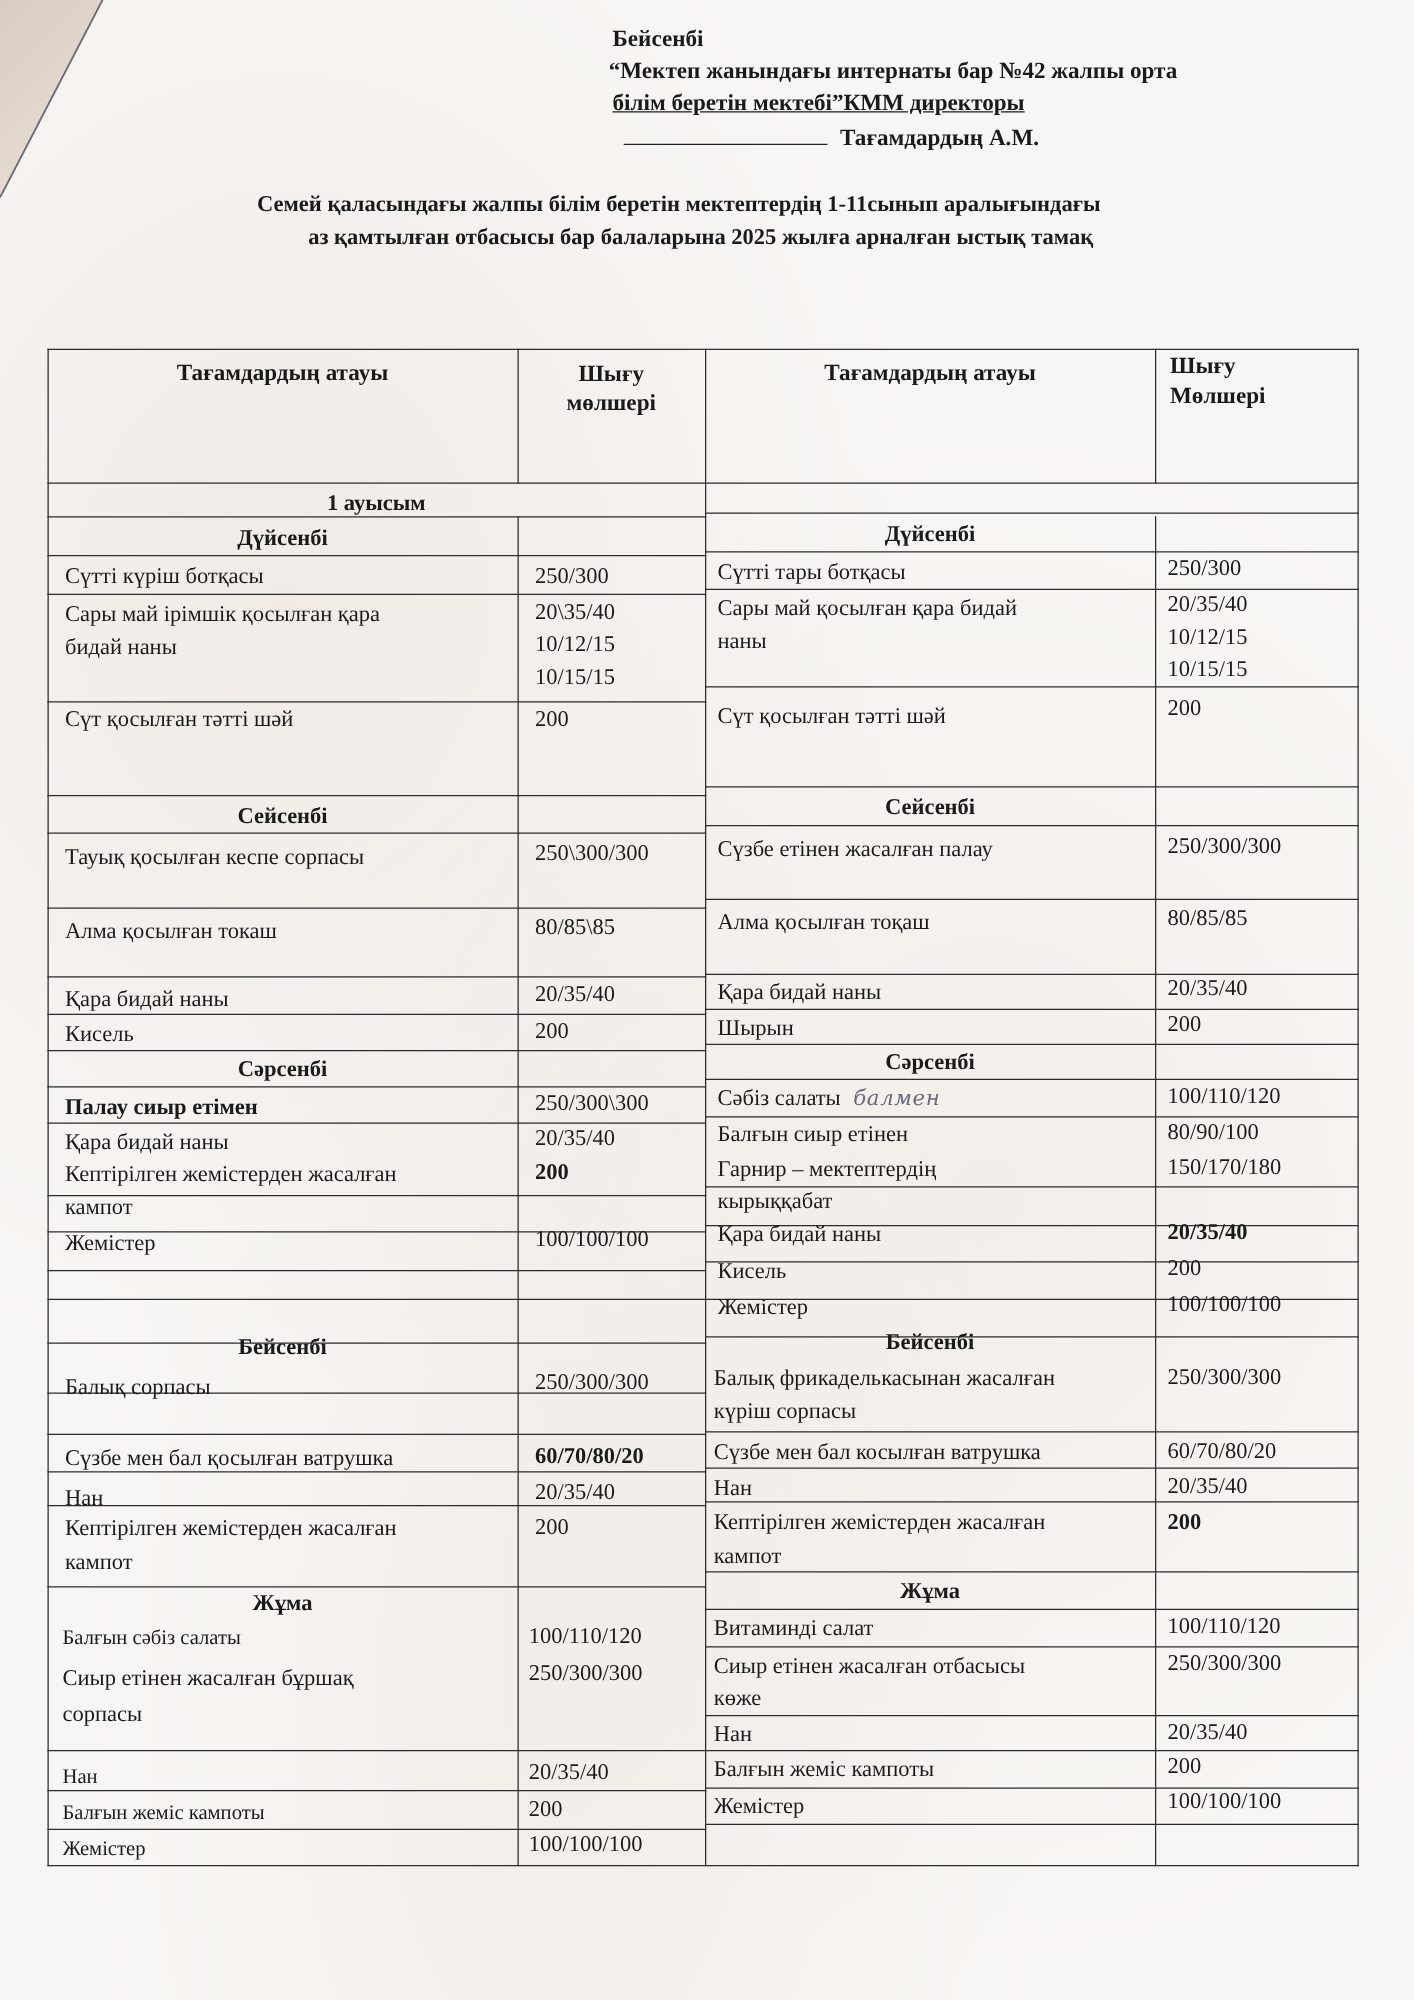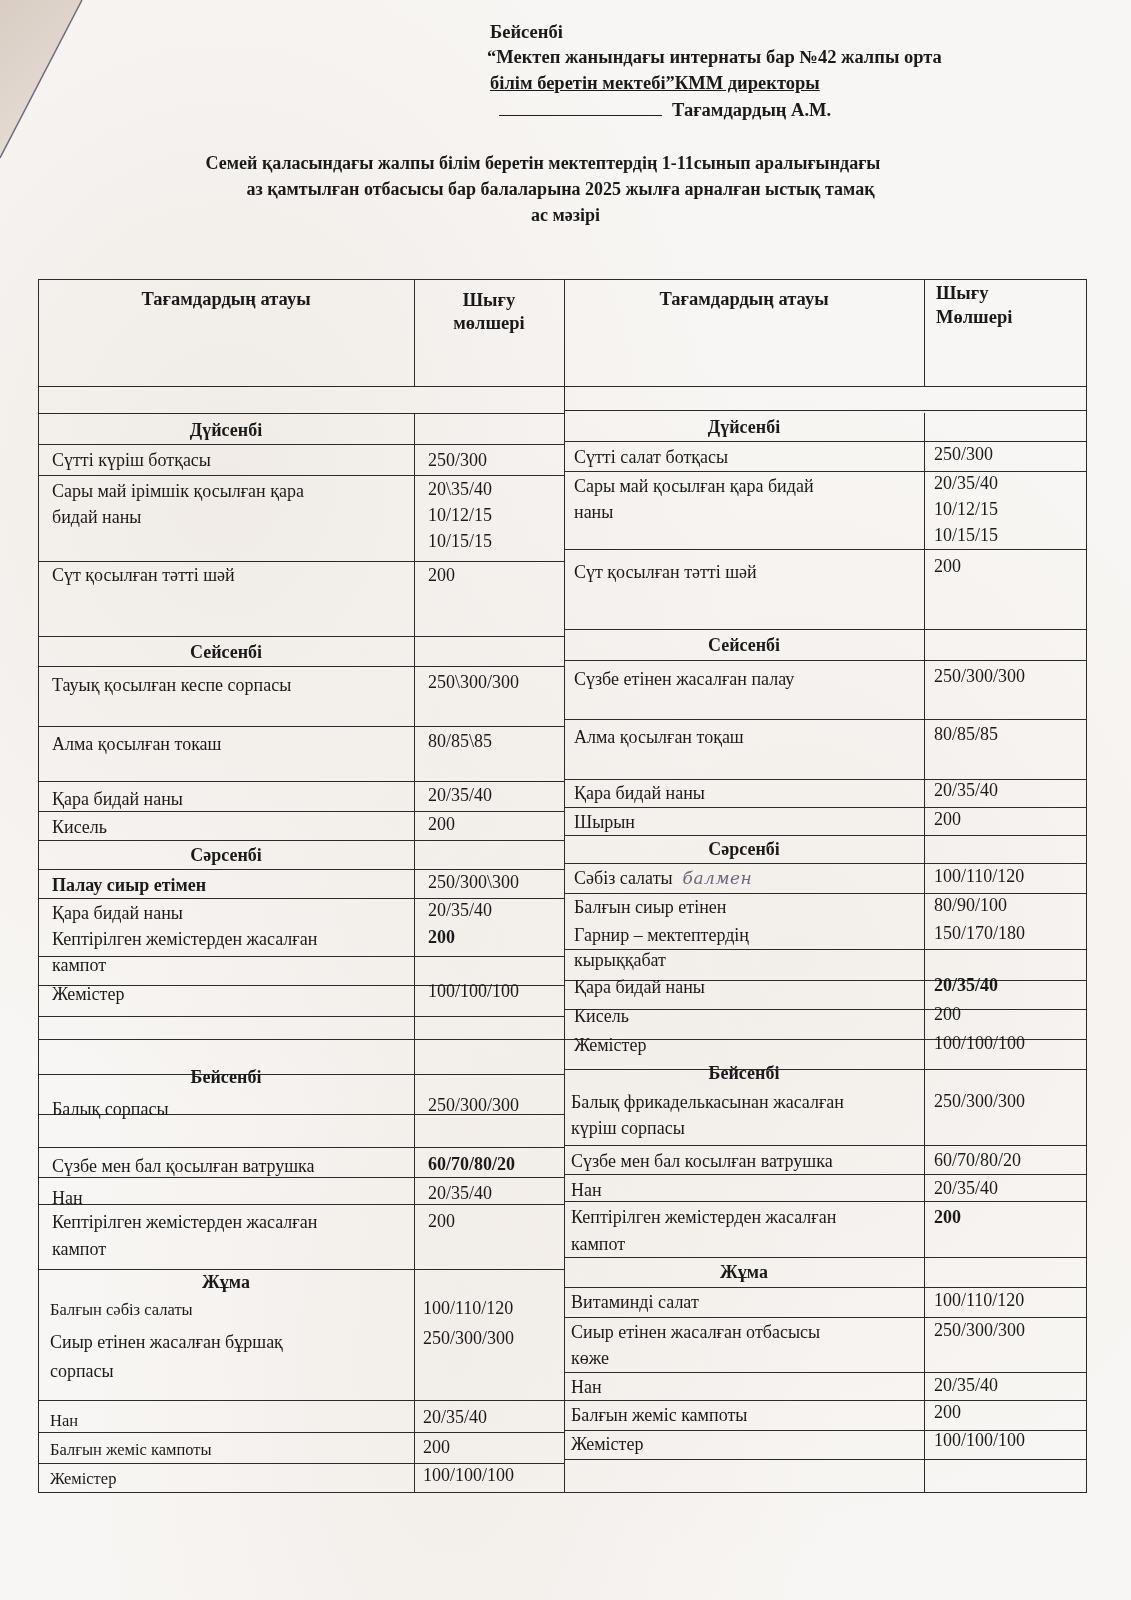--- a/index.html
+++ b/index.html
@@ -70,21 +70,20 @@
 <div class="approve">
   <div class="l1">Бейсенбі</div>
   <div class="l2">“Мектеп жанындағы интернаты бар №42 жалпы орта</div>
   <div class="l3">білім беретін мектебі”КММ директоры</div>
   <div class="l4"><span class="sig-line"></span><span>Тағамдардың А.М.</span></div>
 </div>
 
 <div class="title">
   <div class="t1">Семей қаласындағы  жалпы білім беретін мектептердің 1-11сынып аралығындағы</div>
   <div class="t2">аз қамтылған отбасысы бар балаларына 2025  жылға  арналған ыстық тамақ</div>
-  <div>ас мәзірі</div>
 </div>
 
 <div class="tbl">
 
   <div class="vline" style="left:0;top:0;height:1214px"></div>
   <div class="vline" style="left:1048px;top:0;height:1214px"></div>
   <div class="vline" style="left:376px;top:0;height:108px"></div>
   <div class="vline" style="left:376px;top:134px;height:1080px"></div>
   <div class="vline" style="left:526px;top:0;height:1214px"></div>
   <div class="vline" style="left:886px;top:0;height:108px"></div>
@@ -147,20 +146,21 @@
   <div class="hline" style="left:526px;width:523px;top:1151px"></div>
   <div class="hline" style="left:526px;width:523px;top:1180px"></div>
 
   <div class="cell hdr c" style="left:0;width:376px;top:9px">Тағамдардың атауы</div>
   <div class="cell hdr c" style="left:376px;width:150px;top:10px">Шығу</div>
   <div class="cell hdr c" style="left:376px;width:150px;top:33px">мөлшері</div>
   <div class="cell hdr c" style="left:526px;width:360px;top:9px">Тағамдардың атауы</div>
   <div class="cell hdr" style="left:898px;top:3px">Шығу</div>
   <div class="cell hdr" style="left:898px;top:27px">Мөлшері</div>
 
+  <div class="cell b c" style="left:0;width:526px;top:110px">1 ауысым</div>
 
   <div class="cell b c" style="left:0;width:376px;top:138px">Дүйсенбі</div>
   <div class="cell" style="left:14px;top:168px">Сүтті күріш  ботқасы</div>
   <div class="cell" style="left:390px;top:168px">250/300</div>
   <div class="cell" style="left:14px;top:199px">Сары май ірімшік қосылған қара</div>
   <div class="cell" style="left:14px;top:225px">бидай наны</div>
   <div class="cell" style="left:390px;top:197px">20\35/40</div>
   <div class="cell" style="left:390px;top:223px">10/12/15</div>
   <div class="cell" style="left:390px;top:249px">10/15/15</div>
   <div class="cell" style="left:14px;top:283px">Сүт қосылған тәтті шәй</div>
@@ -205,21 +205,21 @@
   <div class="cell" style="left:12px;top:1079px">сорпасы</div>
   <div class="cell" style="left:385px;top:1046px">250/300/300</div>
   <div class="cell small" style="left:12px;top:1129px">Нан</div>
   <div class="cell" style="left:385px;top:1125px">20/35/40</div>
   <div class="cell small" style="left:12px;top:1158px">Балғын жеміс кампоты</div>
   <div class="cell" style="left:385px;top:1155px">200</div>
   <div class="cell small" style="left:12px;top:1187px">Жемістер</div>
   <div class="cell" style="left:385px;top:1183px">100/100/100</div>
 
   <div class="cell b c" style="left:526px;width:360px;top:135px">Дүйсенбі</div>
-  <div class="cell" style="left:536px;top:165px">Сүтті  салат ботқасы</div>
+  <div class="cell" style="left:536px;top:165px">Сүтті  тары ботқасы</div>
   <div class="cell" style="left:896px;top:162px">250/300</div>
   <div class="cell" style="left:536px;top:194px">Сары май қосылған қара бидай</div>
   <div class="cell" style="left:536px;top:220px">наны</div>
   <div class="cell" style="left:896px;top:191px">20/35/40</div>
   <div class="cell" style="left:896px;top:217px">10/12/15</div>
   <div class="cell" style="left:896px;top:243px">10/15/15</div>
   <div class="cell" style="left:536px;top:280px">Сүт қосылған тәтті шәй</div>
   <div class="cell" style="left:896px;top:274px">200</div>
 
   <div class="cell b c" style="left:526px;width:360px;top:353px">Сейсенбі</div>

